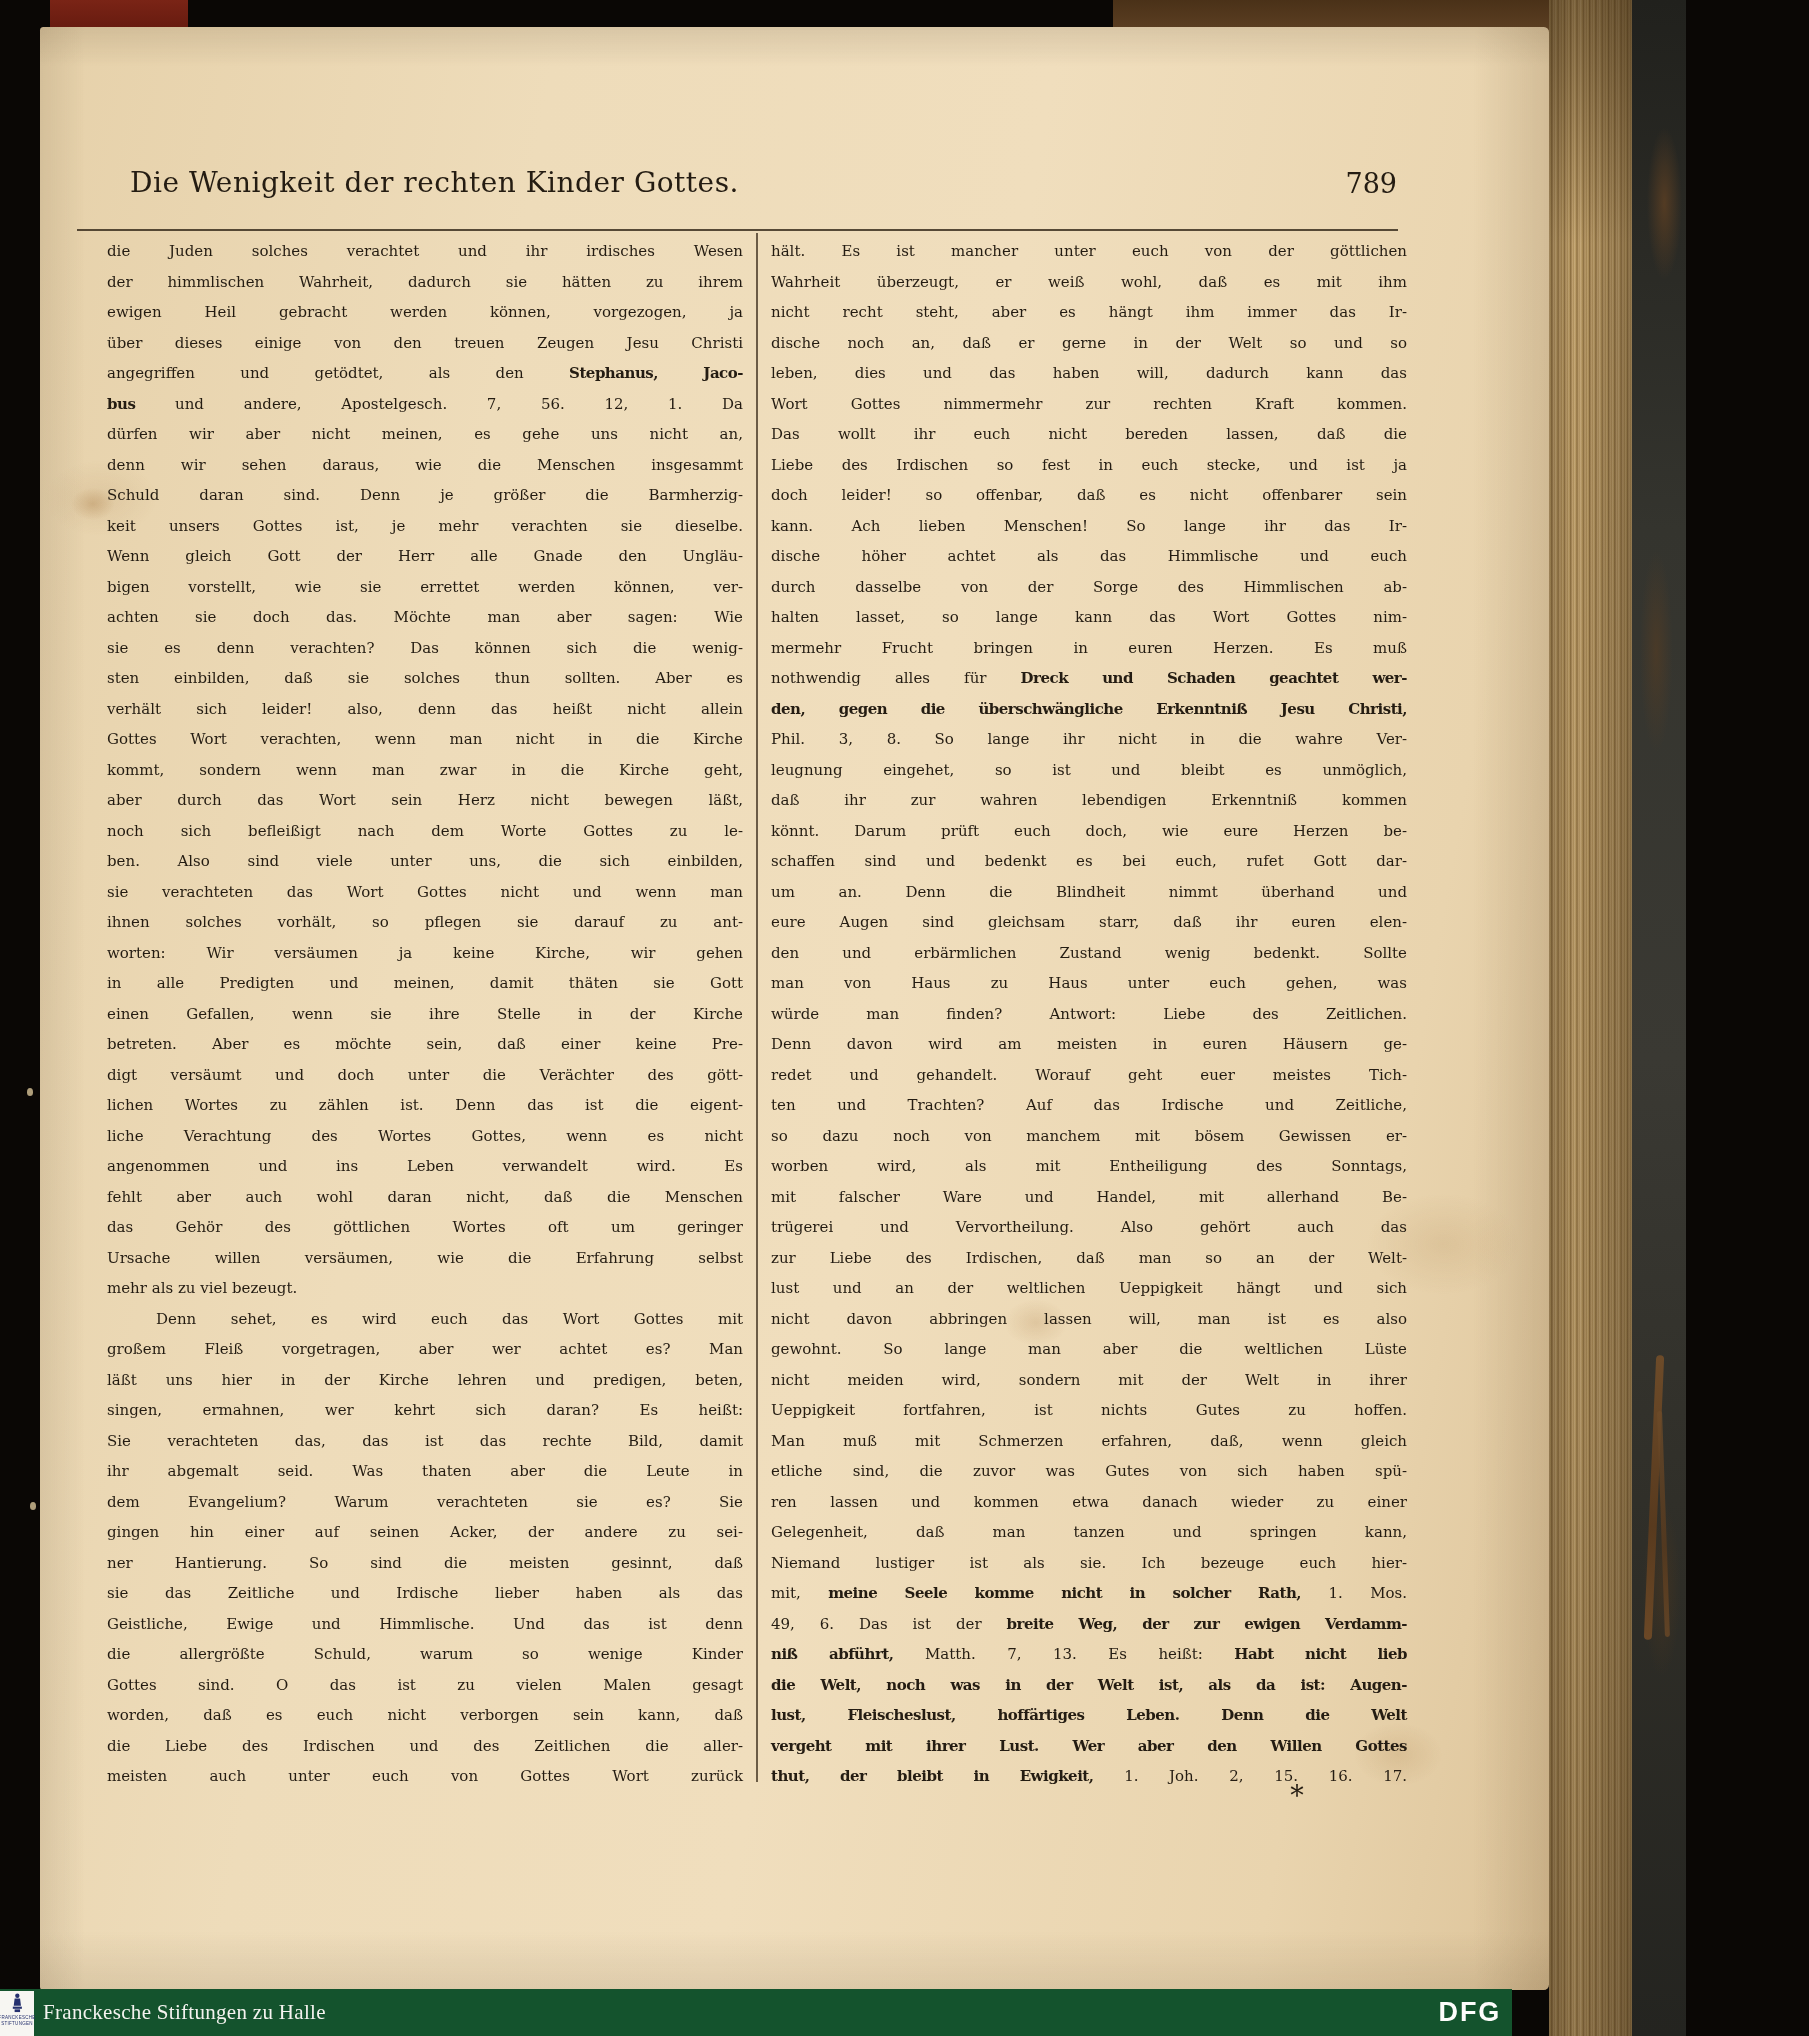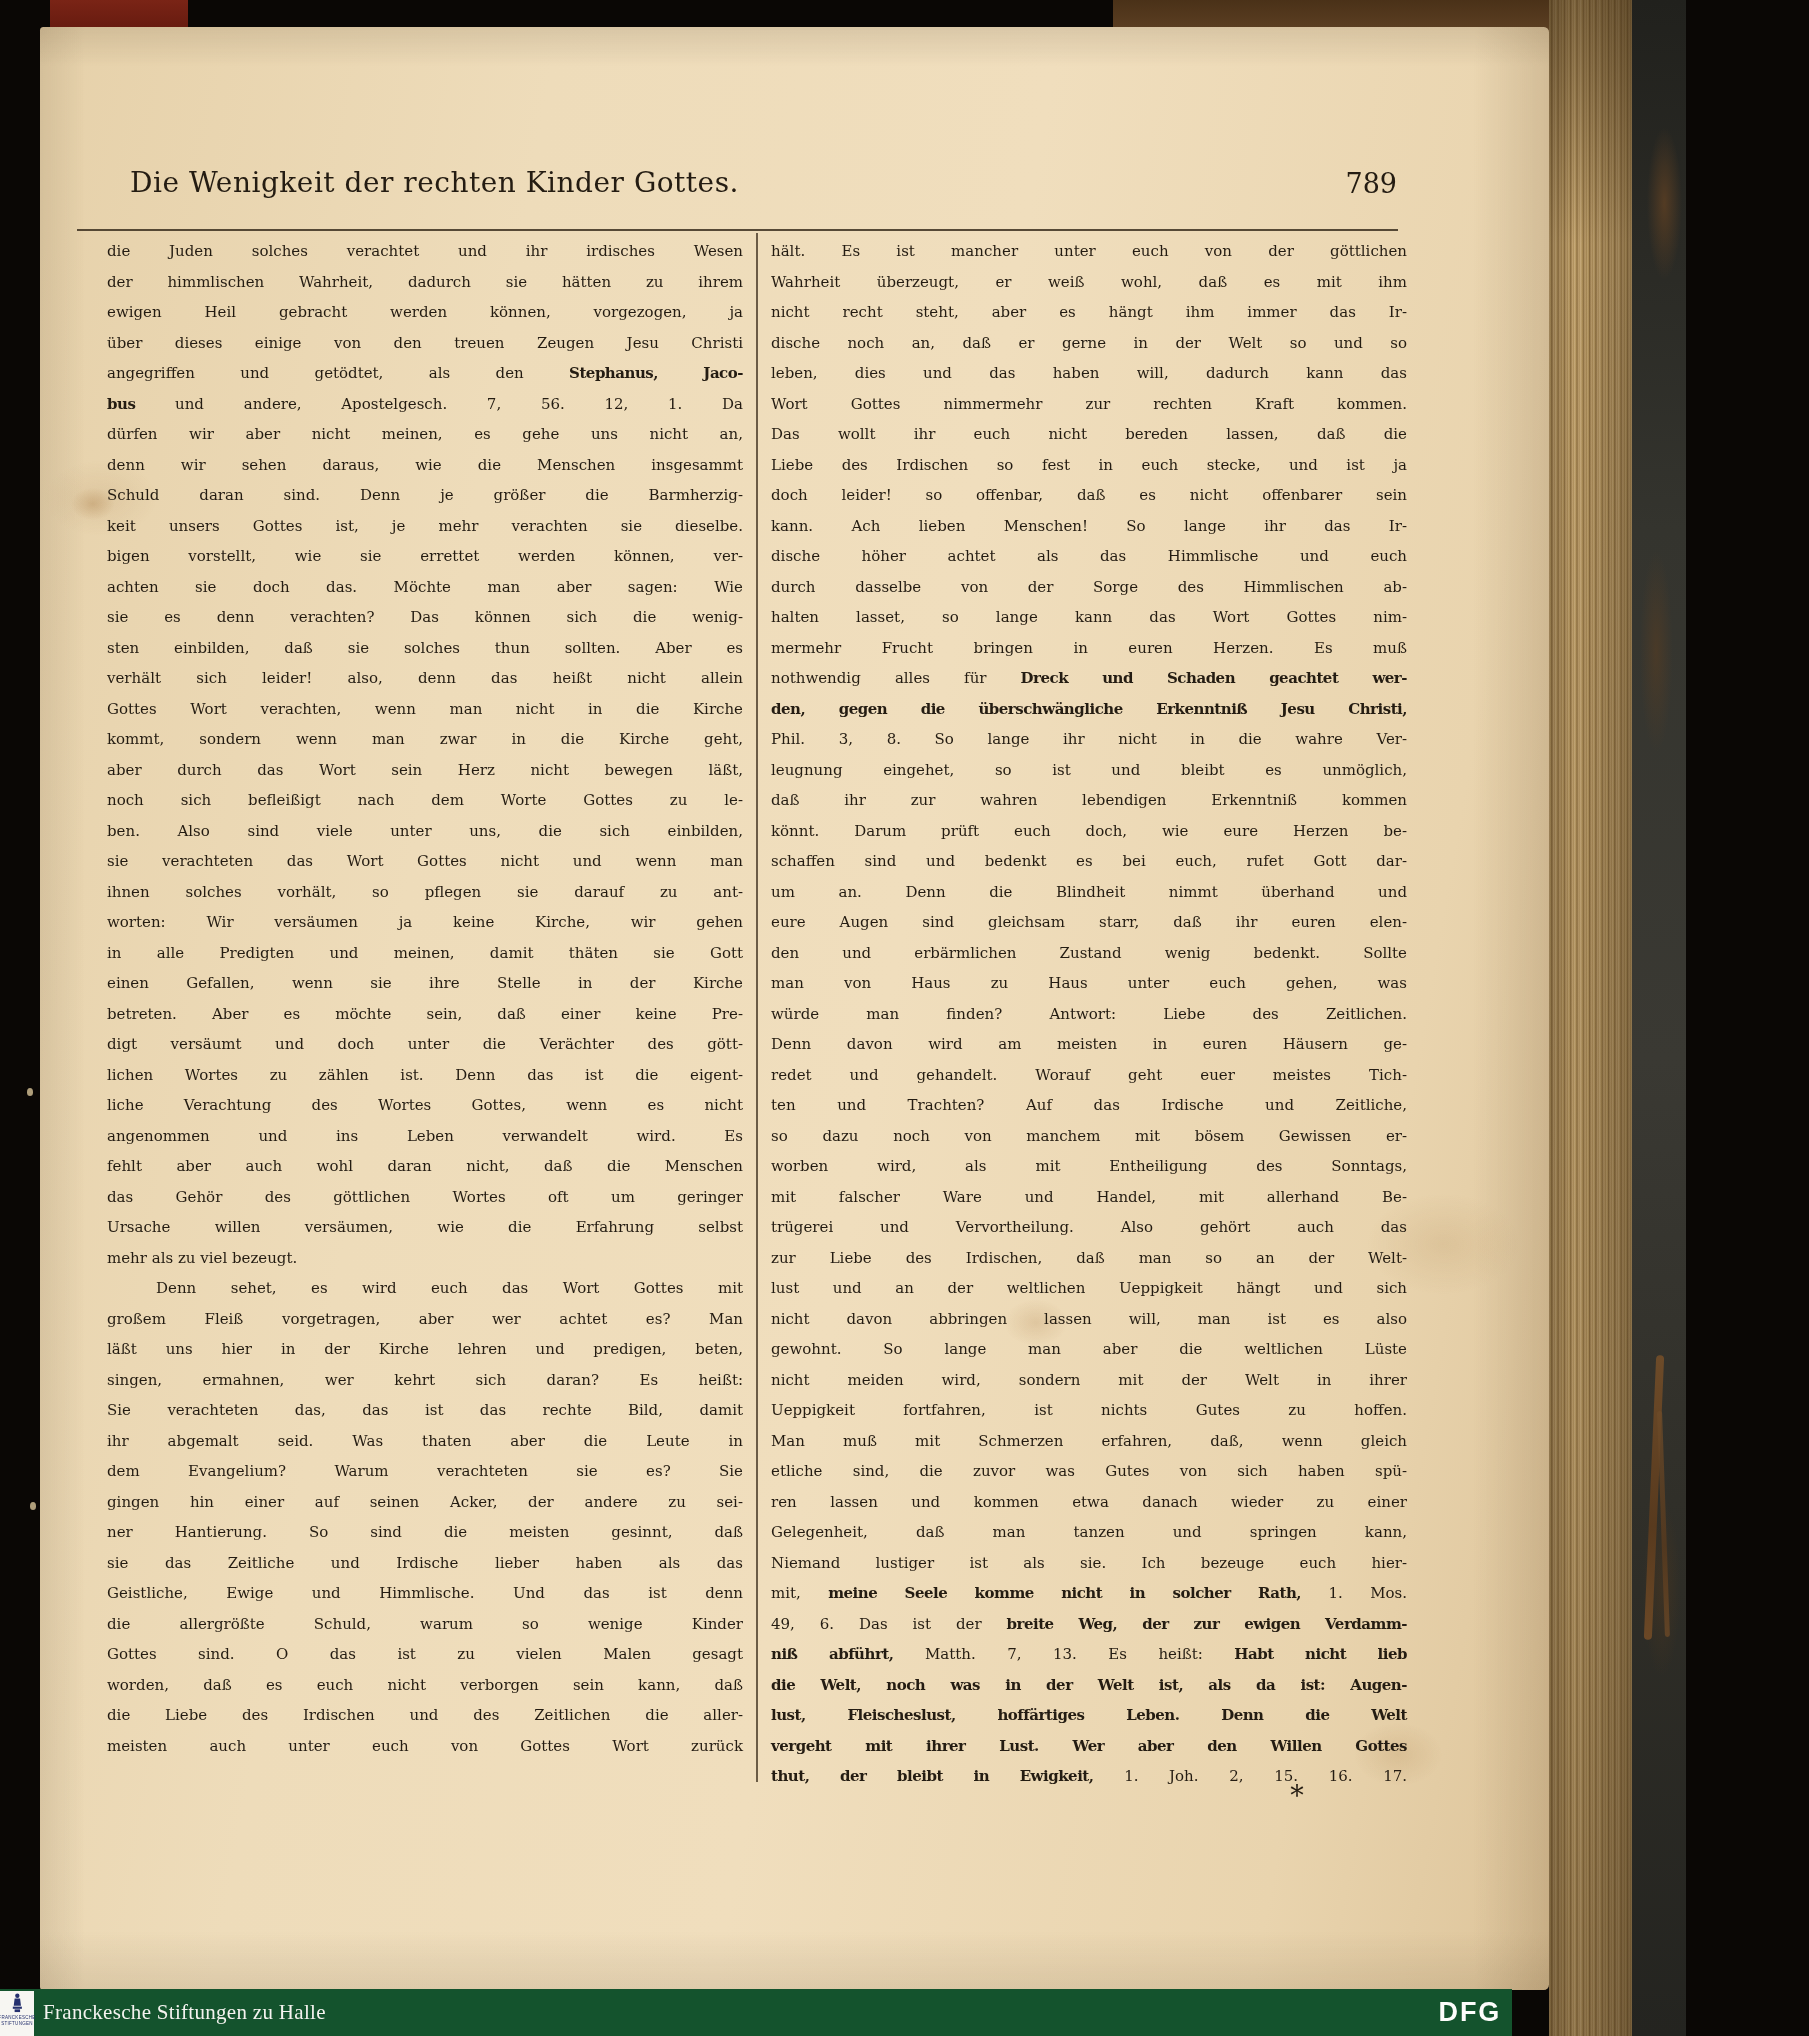--- a/index.html
+++ b/index.html
@@ -100,20 +100,21 @@
         <div class="line"><span>die Juden solches verachtet und ihr irdisches Wesen</span></div>
         <div class="line"><span>der himmlischen Wahrheit, dadurch sie hätten zu ihrem</span></div>
         <div class="line"><span>ewigen Heil gebracht werden können, vorgezogen, ja</span></div>
         <div class="line"><span>über dieses einige von den treuen Zeugen Jesu Christi</span></div>
         <div class="line"><span>angegriffen und getödtet, als den </span><b>Stephanus, Jaco-</b></div>
         <div class="line"><b>bus</b><span> und andere, Apostelgesch. 7, 56. 12, 1. Da</span></div>
         <div class="line"><span>dürfen wir aber nicht meinen, es gehe uns nicht an,</span></div>
         <div class="line"><span>denn wir sehen daraus, wie die Menschen insgesammt</span></div>
         <div class="line"><span>Schuld daran sind. Denn je größer die Barmherzig-</span></div>
         <div class="line"><span>keit unsers Gottes ist, je mehr verachten sie dieselbe.</span></div>
+        <div class="line"><span>Wenn gleich Gott der Herr alle Gnade den Ungläu-</span></div>
         <div class="line"><span>bigen vorstellt, wie sie errettet werden können, ver-</span></div>
         <div class="line"><span>achten sie doch das. Möchte man aber sagen: Wie</span></div>
         <div class="line"><span>sie es denn verachten? Das können sich die wenig-</span></div>
         <div class="line"><span>sten einbilden, daß sie solches thun sollten. Aber es</span></div>
         <div class="line"><span>verhält sich leider! also, denn das heißt nicht allein</span></div>
         <div class="line"><span>Gottes Wort verachten, wenn man nicht in die Kirche</span></div>
         <div class="line"><span>kommt, sondern wenn man zwar in die Kirche geht,</span></div>
         <div class="line"><span>aber durch das Wort sein Herz nicht bewegen läßt,</span></div>
         <div class="line"><span>noch sich befleißigt nach dem Worte Gottes zu le-</span></div>
         <div class="line"><span>ben. Also sind viele unter uns, die sich einbilden,</span></div>

